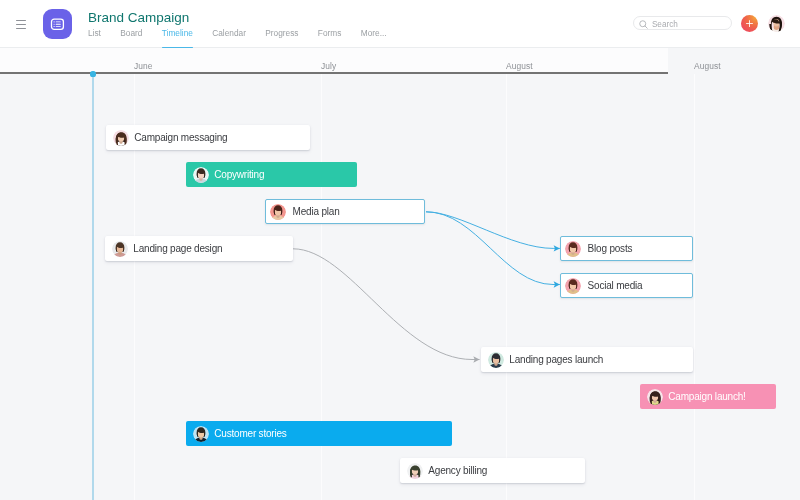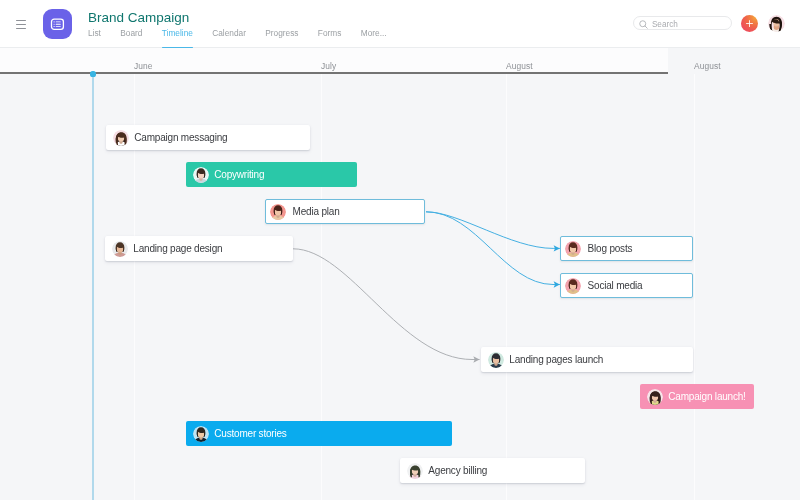--- a/index.html
+++ b/index.html
@@ -263,21 +263,21 @@
               <rect width="16" height="16" fill="#cfe9e0"></rect>
               <path d="M3.9 8.5c0-3.4 1.7-5.7 4.1-5.7s4.1 2.3 4.1 5.7c0 0.9-0.15 1.7-0.4 2.3h-7.4c-0.25-0.6-0.4-1.4-0.4-2.3z" fill="#1a1a1c"></path>
               <path d="M1.4 16c0.3-2.8 3.0-4.4 6.6-4.4s6.3 1.6 6.6 4.4z" fill="#2b3a4a"></path>
               <path d="M6.4 9.6h3.2v2.9c0 0.8-0.75 1.3-1.6 1.3s-1.6-0.5-1.6-1.3z" fill="#c9a289"></path>
               <ellipse cx="8" cy="7.75" rx="3.25" ry="3.85" fill="#e8bfa2"></ellipse>
               <path d="M4.95 5.8c1.45 1.3 4.2 1.5 5.95 0.9 0.2 0.9 0.25 1.7 0.2 2.4h0.95c0.25-0.8 0.4-1.8 0.35-2.7-0.1-3.1-1.8-5.1-4.4-5.1s-4.3 2.0-4.4 5.1c-0.03 0.9 0.1 1.9 0.35 2.7h0.95c-0.15-1.2-0.15-2.4-0.05-3.3z" fill="#2d2d33"></path>
             </g>
           </svg></span>
   <span class="lb">Landing pages launch</span>
 </div>
-<div class="bar pink" style="left: 640px; top: 310px; width: 114px;">
+<div class="bar pink" style="left: 640px; top: 310px; width: 136px;">
   <span class="av"><svg width="16" height="16" viewBox="0 0 16 16">
             <defs>
               <clipPath id="av8">
                 <circle cx="8" cy="8" r="8"></circle>
               </clipPath>
             </defs>
             <g clip-path="url(#av8)">
               <rect width="16" height="16" fill="#f6e6ea"></rect>
               <path d="M2.7 10.0c0-4.2 2.1-7.2 5.3-7.2s5.3 3.0 5.3 7.2c0 2.3-0.4 4.4-1.0 5.9h-8.6c-0.6-1.5-1.0-3.6-1.0-5.9z" fill="#241316"></path>
               <path d="M1.4 16c0.3-2.8 3.0-4.4 6.6-4.4s6.3 1.6 6.6 4.4z" fill="#dfd98a"></path>

